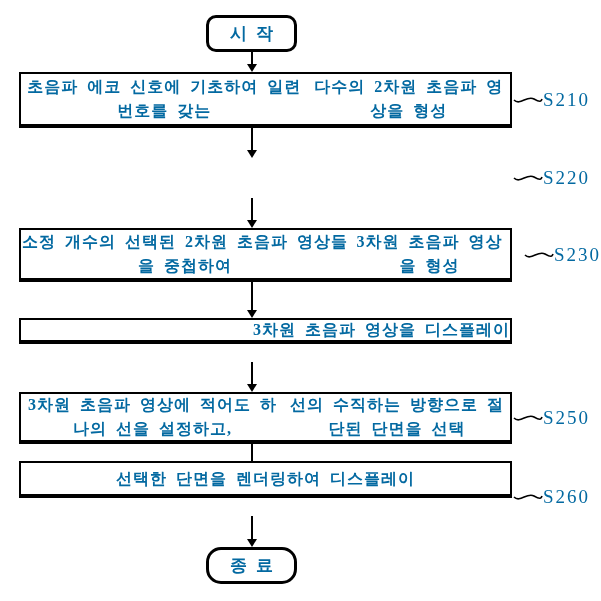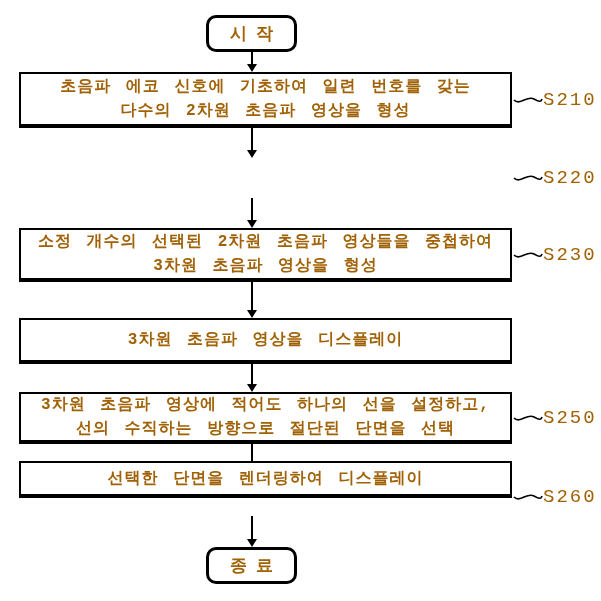--- a/index.html
+++ b/index.html
@@ -5,22 +5,22 @@
   html, body {
     margin: 0;
     padding: 0;
     background: #ffffff;
   }
   #figure {
     position: relative;
     width: 601px;
     height: 601px;
     background: #ffffff;
-    font-family: Liberation Mono, monospace;
-    color: #a16207;
+    font-family: Liberation Serif, serif;
+    color: #0369a1;
     overflow: hidden;
   }
   
   .terminator {
     position: absolute;
     left: 206px;
     width: 91px;
     height: 37px;
     box-sizing: border-box;
     border: 3px solid #000;
@@ -28,45 +28,45 @@
     background: #fff;
     display: flex;
     align-items: center;
     justify-content: center;
     font-weight: bold;
     font-size: 17px;
     letter-spacing: 9px;
     text-indent: 9px;
   }
   .terminator.start { top: 15px; }
-  .terminator.end   { top: 547px; }
+  .terminator.end   { top: 547px; border-radius: 15px; }
   
   .box {
     position: absolute;
     left: 19px;
     width: 493px;
     box-sizing: border-box;
     border: 2px solid #000;
     border-bottom-width: 4px;
     background: #fff;
     display: flex;
-    flex-direction: column;
+    flex-direction: row;
     align-items: center;
     justify-content: center;
     text-align: center;
     font-weight: bold;
     font-size: 16px;
     letter-spacing: 1px;
     word-spacing: 4px;
     line-height: 24px;
   }
   .box.s1 { top: 72px;  height: 56px; }
   .box.s2 { top: 158px; height: 40px; }
   .box.s3 { top: 228px; height: 54px; }
-  .box.s4 { top: 318px; height: 46px; }
+  .box.s4 { top: 318px; height: 26px; justify-content: flex-end; }
   .box.s5 { top: 392px; height: 52px; }
   .box.s6 { top: 461px; height: 37px; }
   
   .arrow {
     position: absolute;
     left: 251px;
     width: 2px;
     background: #000;
   }
   .arrow::after {
@@ -93,21 +93,21 @@
     left: 513px;
     height: 24px;
     display: flex;
     align-items: center;
     font-size: 19px;
     letter-spacing: 2px;
     white-space: nowrap;
   }
   .slabel.l1 { top: 88px;  }
   .slabel.l2 { top: 166px; }
-  .slabel.l3 { top: 243px; }
+  .slabel.l3 { top: 243px; padding-left: 11px; }
   .slabel.l4 { top: 327px; }
   .slabel.l5 { top: 406px; }
   .slabel.l6 { top: 485px; }
   .squiggle { display: block; }
 </style>
 </head>
 <body>
 
 <div id="figure">
 

